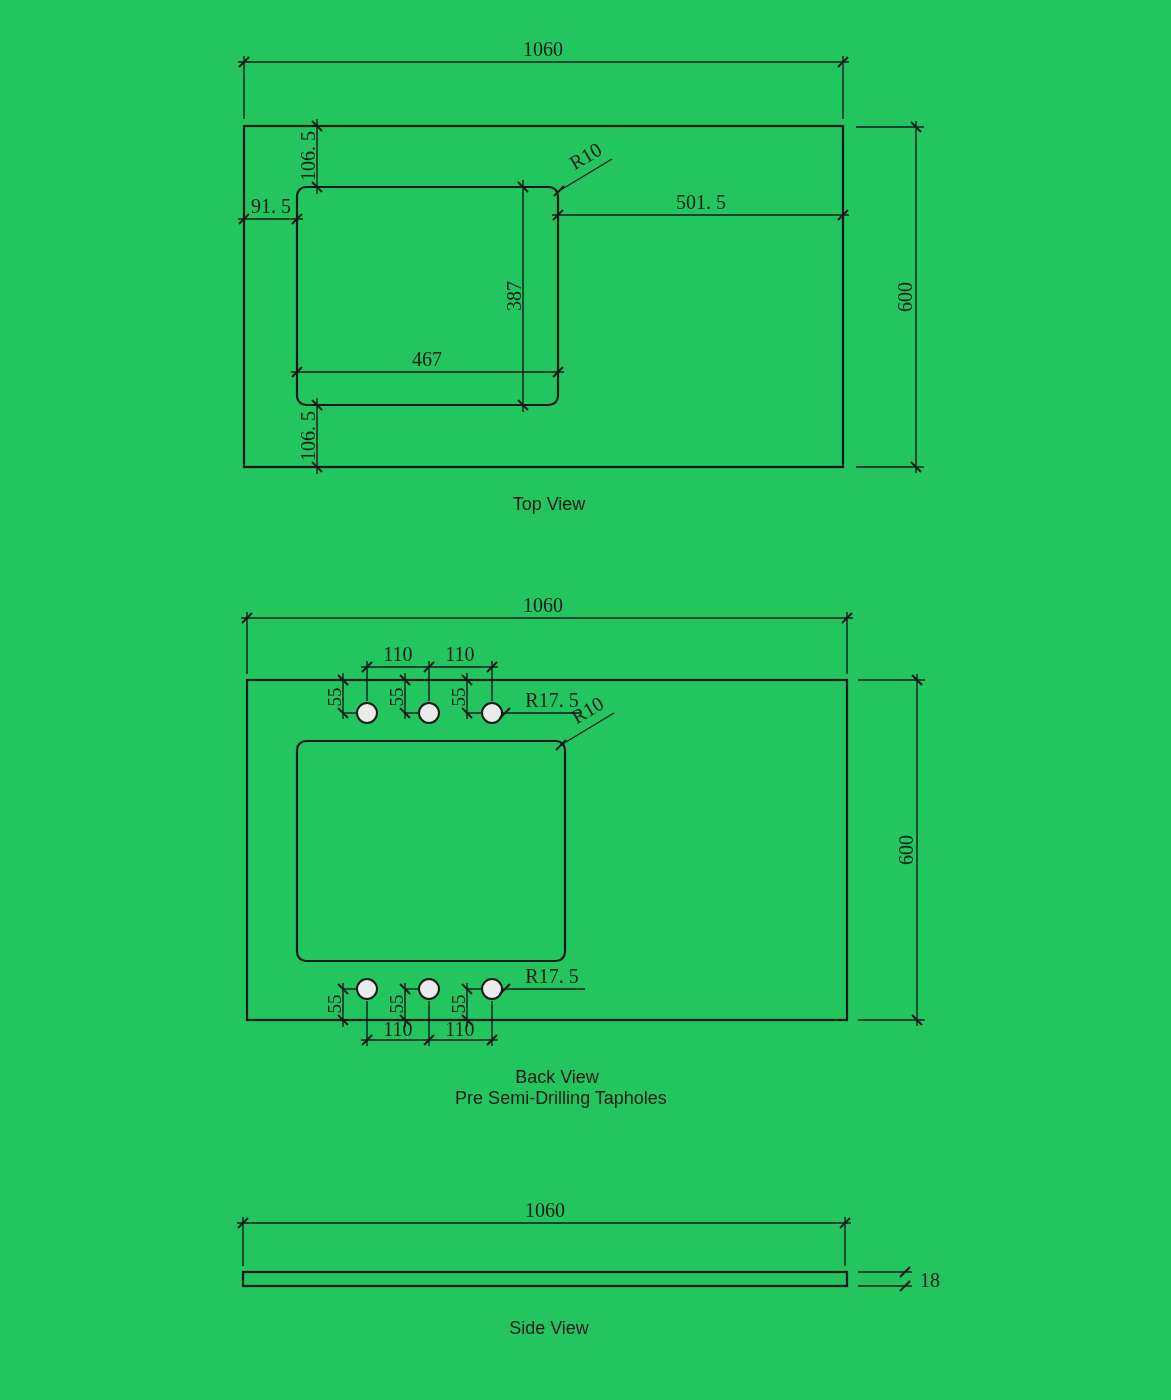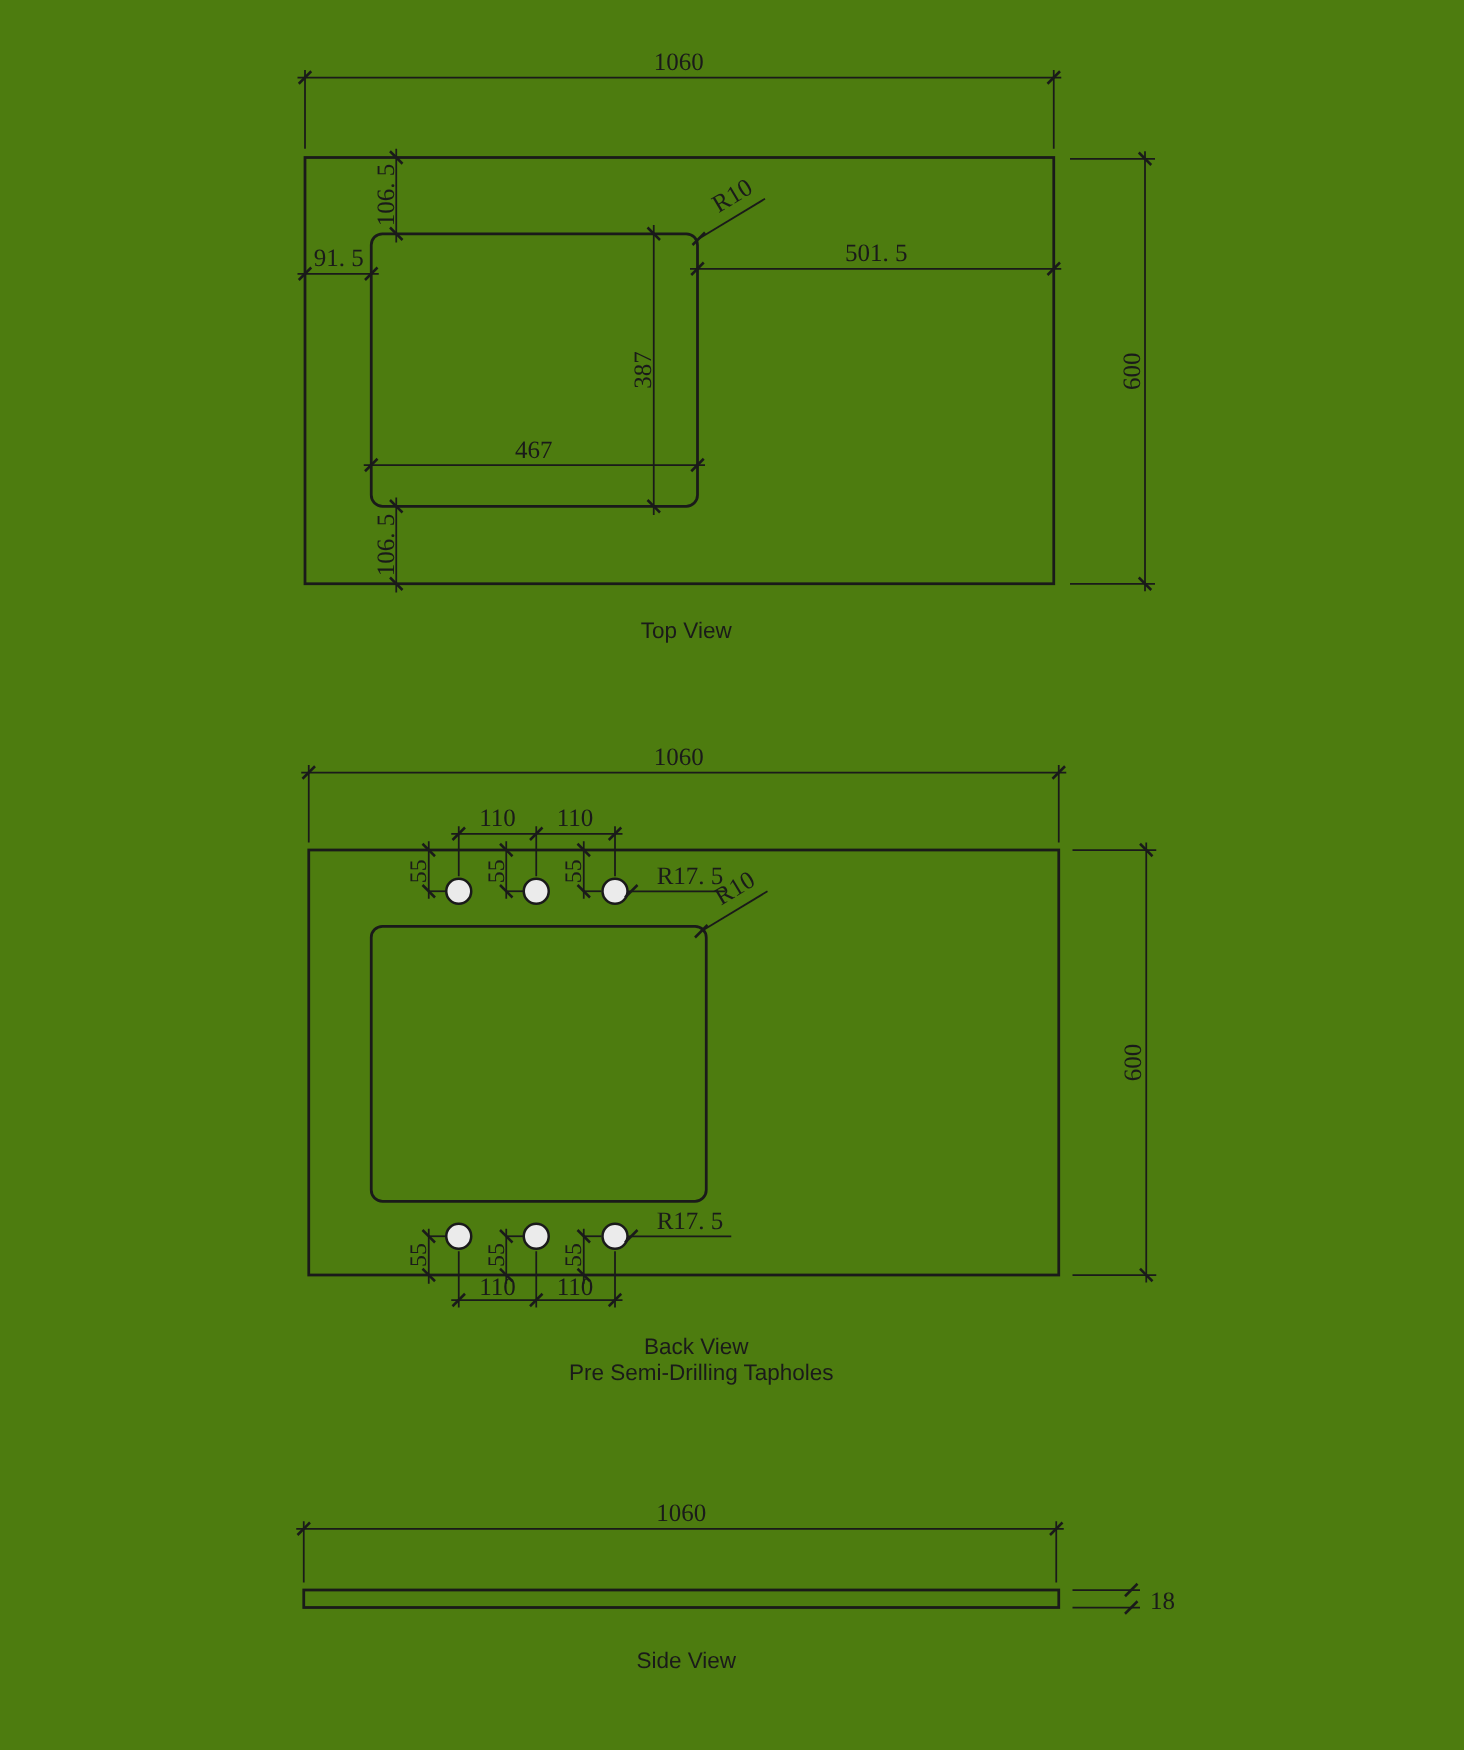--- a/index.html
+++ b/index.html
@@ -1,16 +1,16 @@
 <!DOCTYPE html>
 <html><head>
 <meta charset="utf-8">
 <style>
   html,body{margin:0;padding:0;background:#ffffff;}
-  .page{position:relative;width:1171px;height:1400px;background:#4d7c0f;overflow:hidden;}
+  .page{position:relative;width:1171px;height:1400px;background:#22c55e;overflow:hidden;}
   svg{display:block;}
   .outline{fill:none;stroke:#1a1a1a;stroke-width:2.2;}
   .thin{fill:none;stroke:#1a1a1a;stroke-width:1.4;}
   .tick{stroke:#1a1a1a;stroke-width:2;}
   .hole{fill:#ebebeb;stroke:#1a1a1a;stroke-width:2;}
   text.dim{font-family:"Liberation Serif","DejaVu Serif",serif;font-size:20px;fill:#1a1a1a;}
   text.dimsm{font-family:"Liberation Serif","DejaVu Serif",serif;font-size:19px;fill:#1a1a1a;}
   text.viewlabel{font-family:"Liberation Sans","DejaVu Sans",sans-serif;font-size:18px;fill:#1a1a1a;}
 </style>
 </head>

